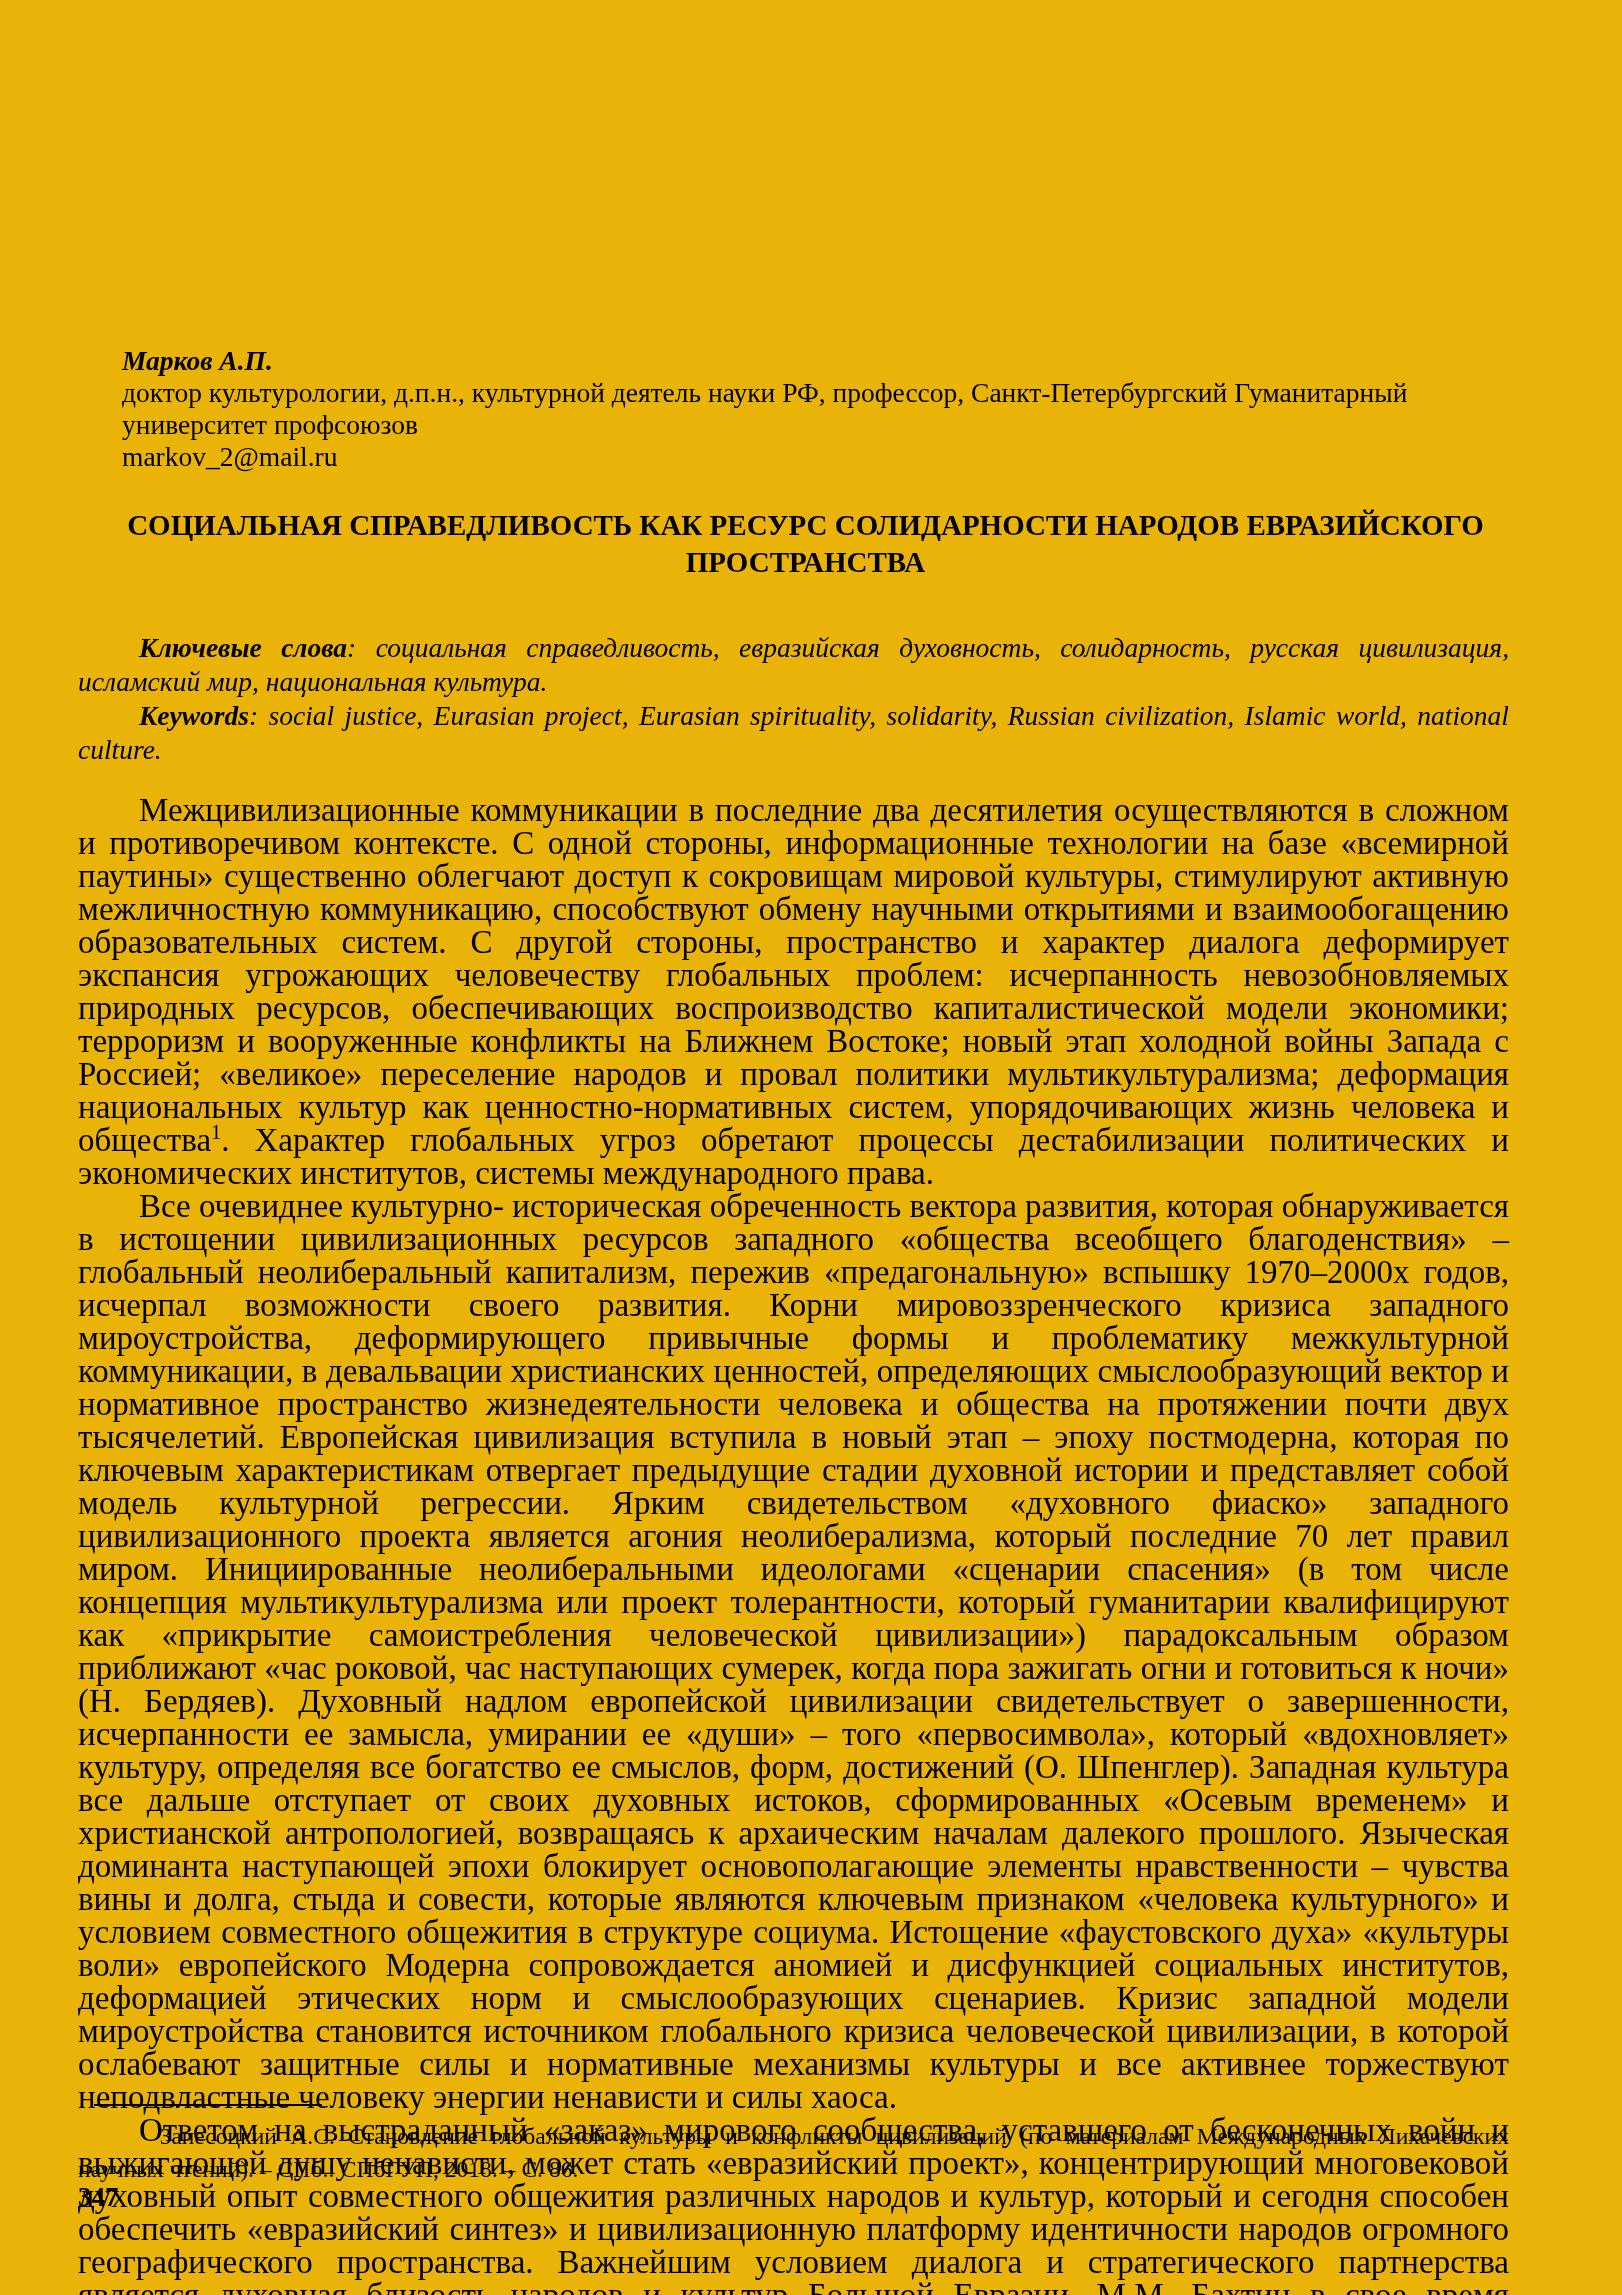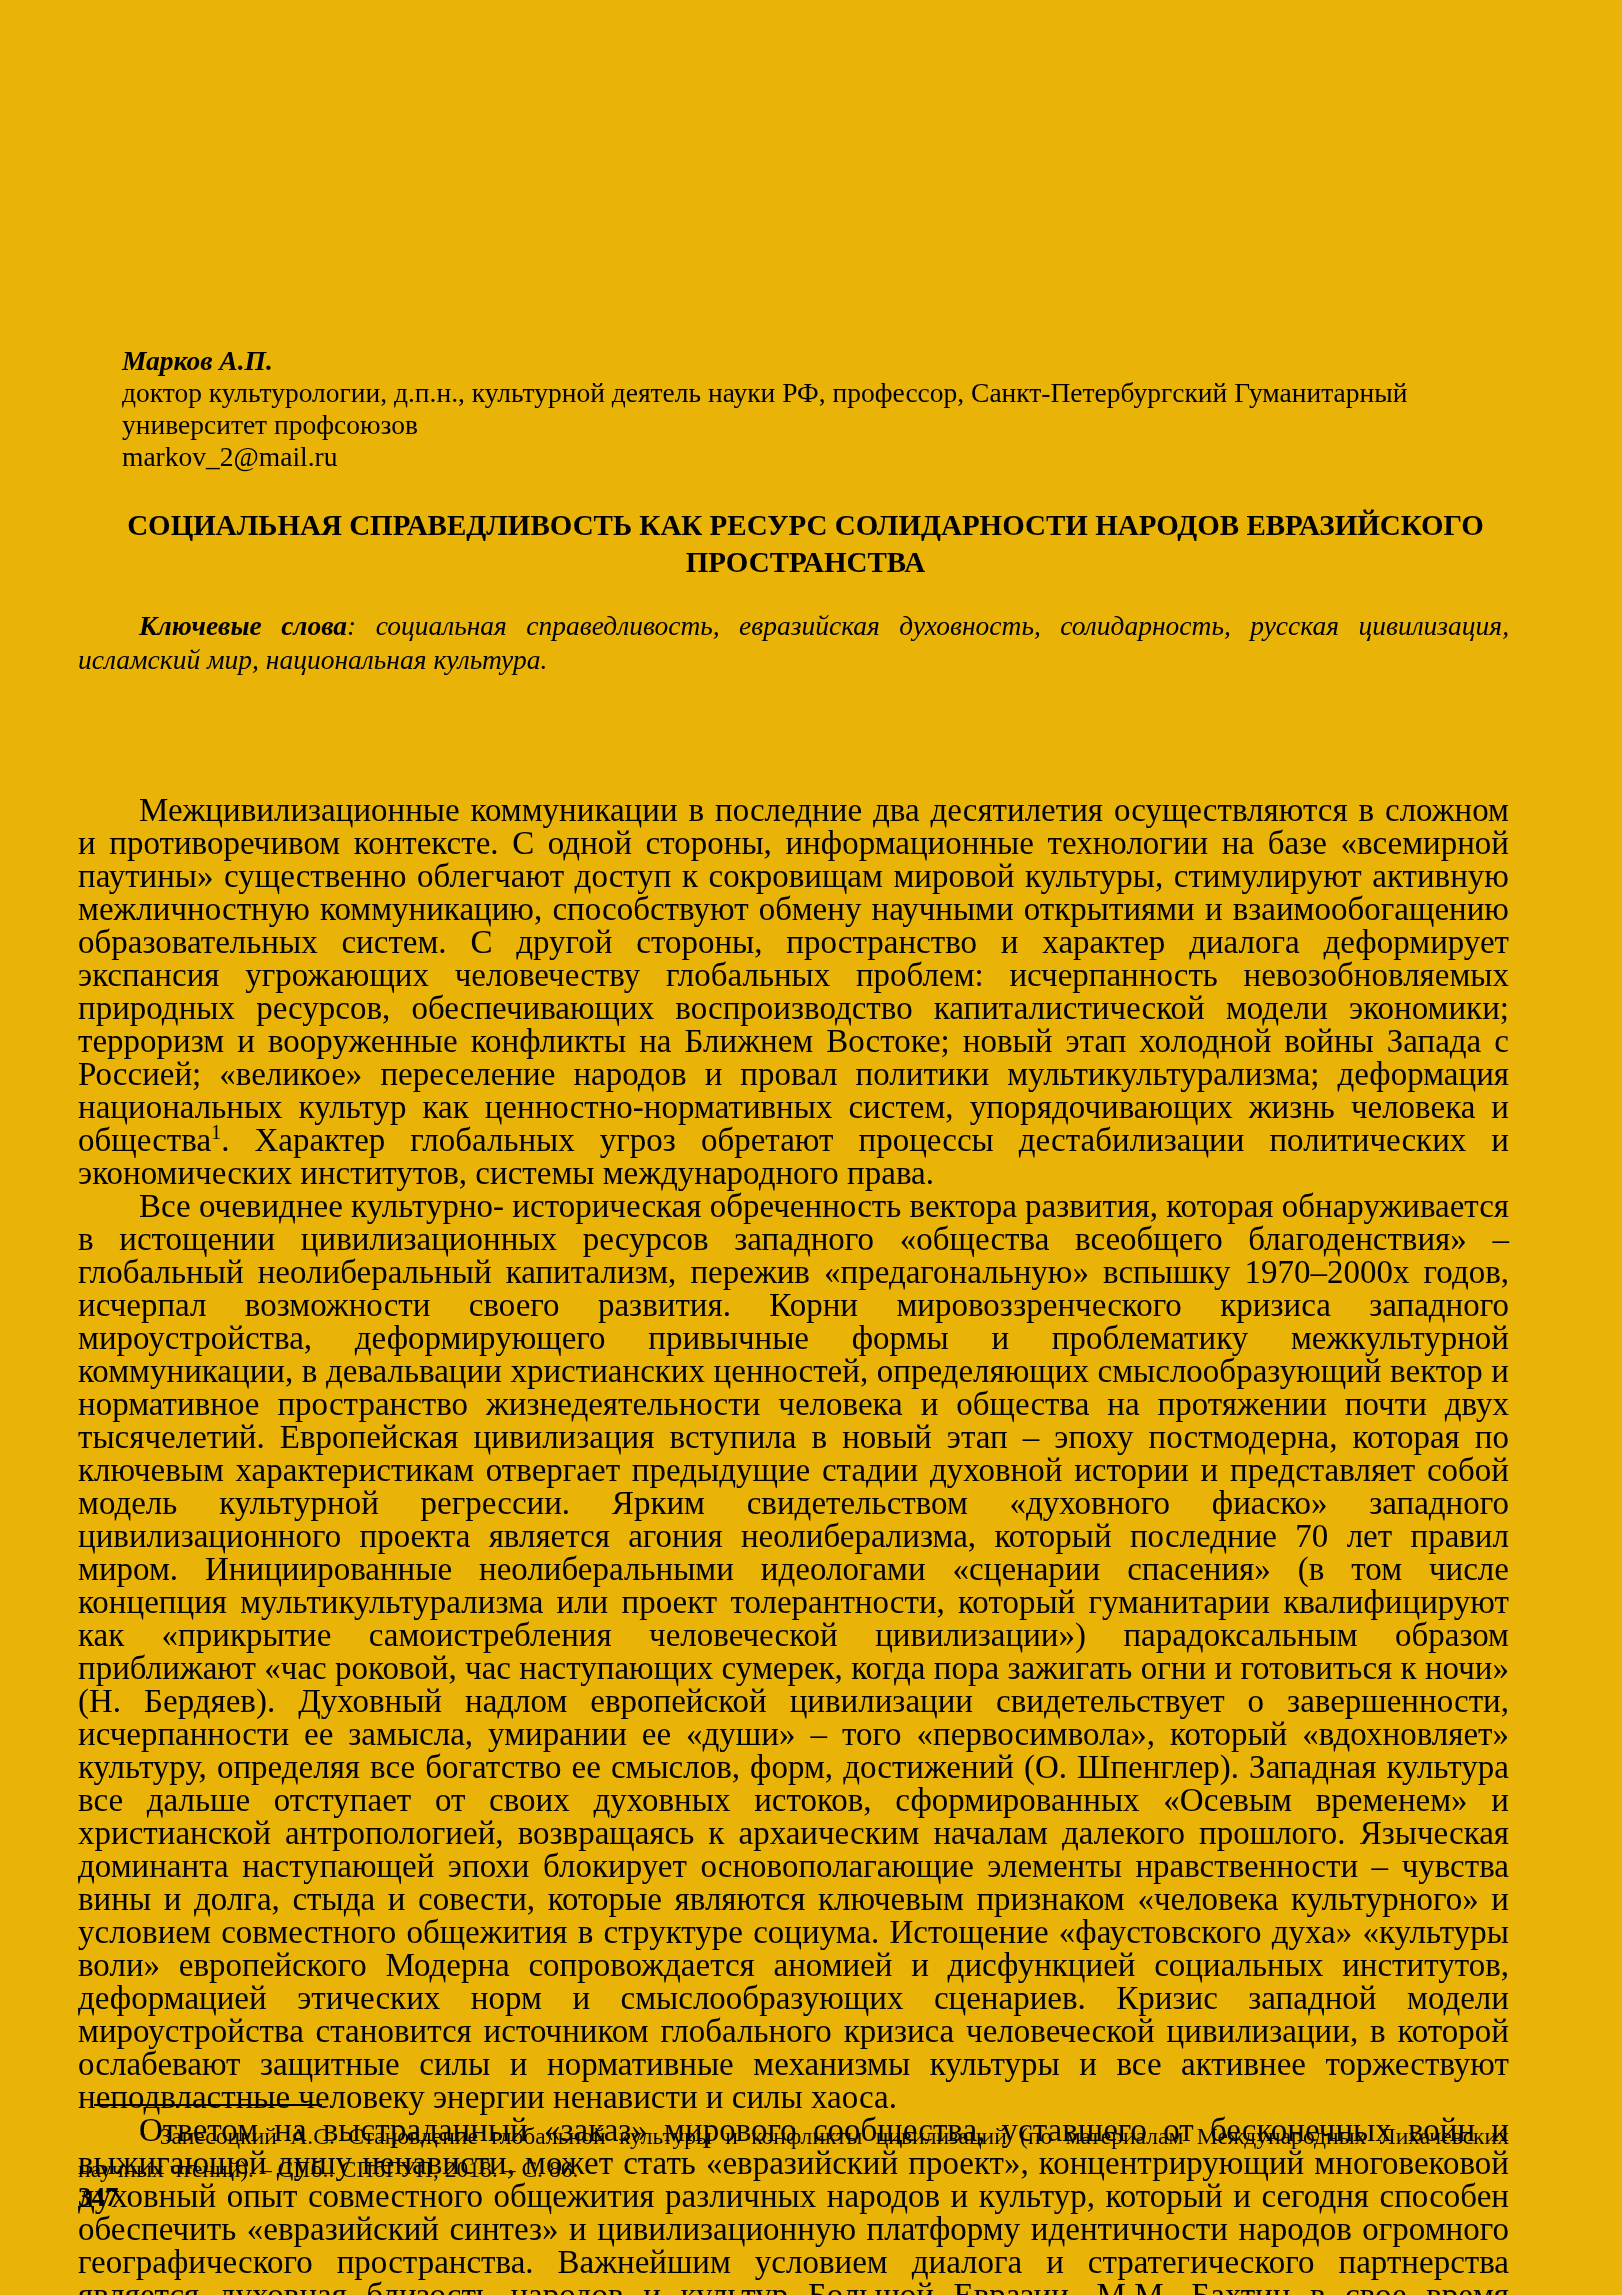--- a/index.html
+++ b/index.html
@@ -43,21 +43,21 @@
     font-size: 29px;
     line-height: 37px;
     font-weight: bold;
     text-align: center;
   }
 
   
   .keywords-block {
     position: absolute;
     left: 78px;
-    top: 609px;
+    top: 631px;
     width: 1431px;
     font-size: 27.5px;
     line-height: 34px;
     font-style: italic;
     text-align: justify;
   }
   .keywords-block p { text-indent: 61px; }
   .kw-label { font-weight: bold; }
 
   
@@ -117,20 +117,21 @@
   <div class="author-block">
     <p class="author-name">Марков А.П.</p>
     <p class="author-affiliation">доктор культурологии, д.п.н., культурной деятель науки РФ, профессор, Санкт-Петербургский Гуманитарный университет профсоюзов</p>
     <p class="author-email">markov_2@mail.ru</p>
   </div>
 
   <h1 class="paper-title">СОЦИАЛЬНАЯ СПРАВЕДЛИВОСТЬ КАК РЕСУРС СОЛИДАРНОСТИ НАРОДОВ ЕВРАЗИЙСКОГО ПРОСТРАНСТВА</h1>
 
   <div class="keywords-block">
     <p><span class="kw-label">Ключевые слова</span><span>: социальная справедливость, евразийская духовность, солидарность, русская цивилизация, исламский мир, национальная культура.</span></p>
+    <p><span class="kw-label">Keywords</span><span>: social justice, Eurasian project, Eurasian spirituality, solidarity, Russian civilization, Islamic world, national culture.</span></p>
   </div>
 
   <div class="body-text">
     <p class="para"><span>Межцивилизационные коммуникации в последние два десятилетия осуществляются в сложном и противоречивом контексте. С одной стороны, информационные технологии на базе «всемирной паутины» существенно облегчают доступ к сокровищам мировой культуры, стимулируют активную межличностную коммуникацию, способствуют обмену научными открытиями и взаимообогащению образовательных систем. С другой стороны, пространство и характер диалога деформирует экспансия угрожающих человечеству глобальных проблем: исчерпанность невозобновляемых природных ресурсов, обеспечивающих воспроизводство капиталистической модели экономики; терроризм и вооруженные конфликты на Ближнем Востоке; новый этап холодной войны Запада с Россией; «великое» переселение народов и провал политики мультикультурализма; деформация национальных культур как ценностно-нормативных систем, упорядочивающих жизнь человека и общества</span><sup class="fn-ref">1</sup><span>. Характер глобальных угроз обретают процессы дестабилизации политических и экономических институтов, системы международного права.</span></p>
     <p class="para">Все очевиднее культурно- историческая обреченность вектора развития, которая обнаруживается в истощении цивилизационных ресурсов западного «общества всеобщего благоденствия» – глобальный неолиберальный капитализм, пережив «предагональную» вспышку 1970–2000х годов, исчерпал возможности своего развития. Корни мировоззренческого кризиса западного мироустройства, деформирующего привычные формы и проблематику межкультурной коммуникации, в девальвации христианских ценностей, определяющих смыслообразующий вектор и нормативное пространство жизнедеятельности человека и общества на протяжении почти двух тысячелетий. Европейская цивилизация вступила в новый этап – эпоху постмодерна, которая по ключевым характеристикам отвергает предыдущие стадии духовной истории и представляет собой модель культурной регрессии. Ярким свидетельством «духовного фиаско» западного цивилизационного проекта является агония неолиберализма, который последние 70 лет правил миром. Инициированные неолиберальными идеологами «сценарии спасения» (в том числе концепция мультикультурализма или проект толерантности, который гуманитарии квалифицируют как «прикрытие самоистребления человеческой цивилизации») парадоксальным образом приближают «час роковой, час наступающих сумерек, когда пора зажигать огни и готовиться к ночи» (Н. Бердяев). Духовный надлом европейской цивилизации свидетельствует о завершенности, исчерпанности ее замысла, умирании ее «души» – того «первосимвола», который «вдохновляет» культуру, определяя все богатство ее смыслов, форм, достижений (О. Шпенглер). Западная культура все дальше отступает от своих духовных истоков, сформированных «Осевым временем» и христианской антропологией, возвращаясь к архаическим началам далекого прошлого. Языческая доминанта наступающей эпохи блокирует основополагающие элементы нравственности – чувства вины и долга, стыда и совести, которые являются ключевым признаком «человека культурного» и условием совместного общежития в структуре социума. Истощение «фаустовского духа» «культуры воли» европейского Модерна сопровождается аномией и дисфункцией социальных институтов, деформацией этических норм и смыслообразующих сценариев. Кризис западной модели мироустройства становится источником глобального кризиса человеческой цивилизации, в которой ослабевают защитные силы и нормативные механизмы культуры и все активнее торжествуют неподвластные человеку энергии ненависти и силы хаоса.</p>
     <p class="para">Ответом на выстраданный «заказ» мирового сообщества, уставшего от бесконечных войн и выжигающей душу ненависти, может стать «евразийский проект», концентрирующий многовековой духовный опыт совместного общежития различных народов и культур, который и сегодня способен обеспечить «евразийский синтез» и цивилизационную платформу идентичности народов огромного географического пространства. Важнейшим условием диалога и стратегического партнерства является духовная близость народов и культур Большой Евразии. М.М. Бахтин в свое время подметил, что диалог становится продуктивным лишь тогда, когда культурные «разности» встречаются на поч-</p>
   </div>
 
   <div class="footnote-rule"></div>
 

